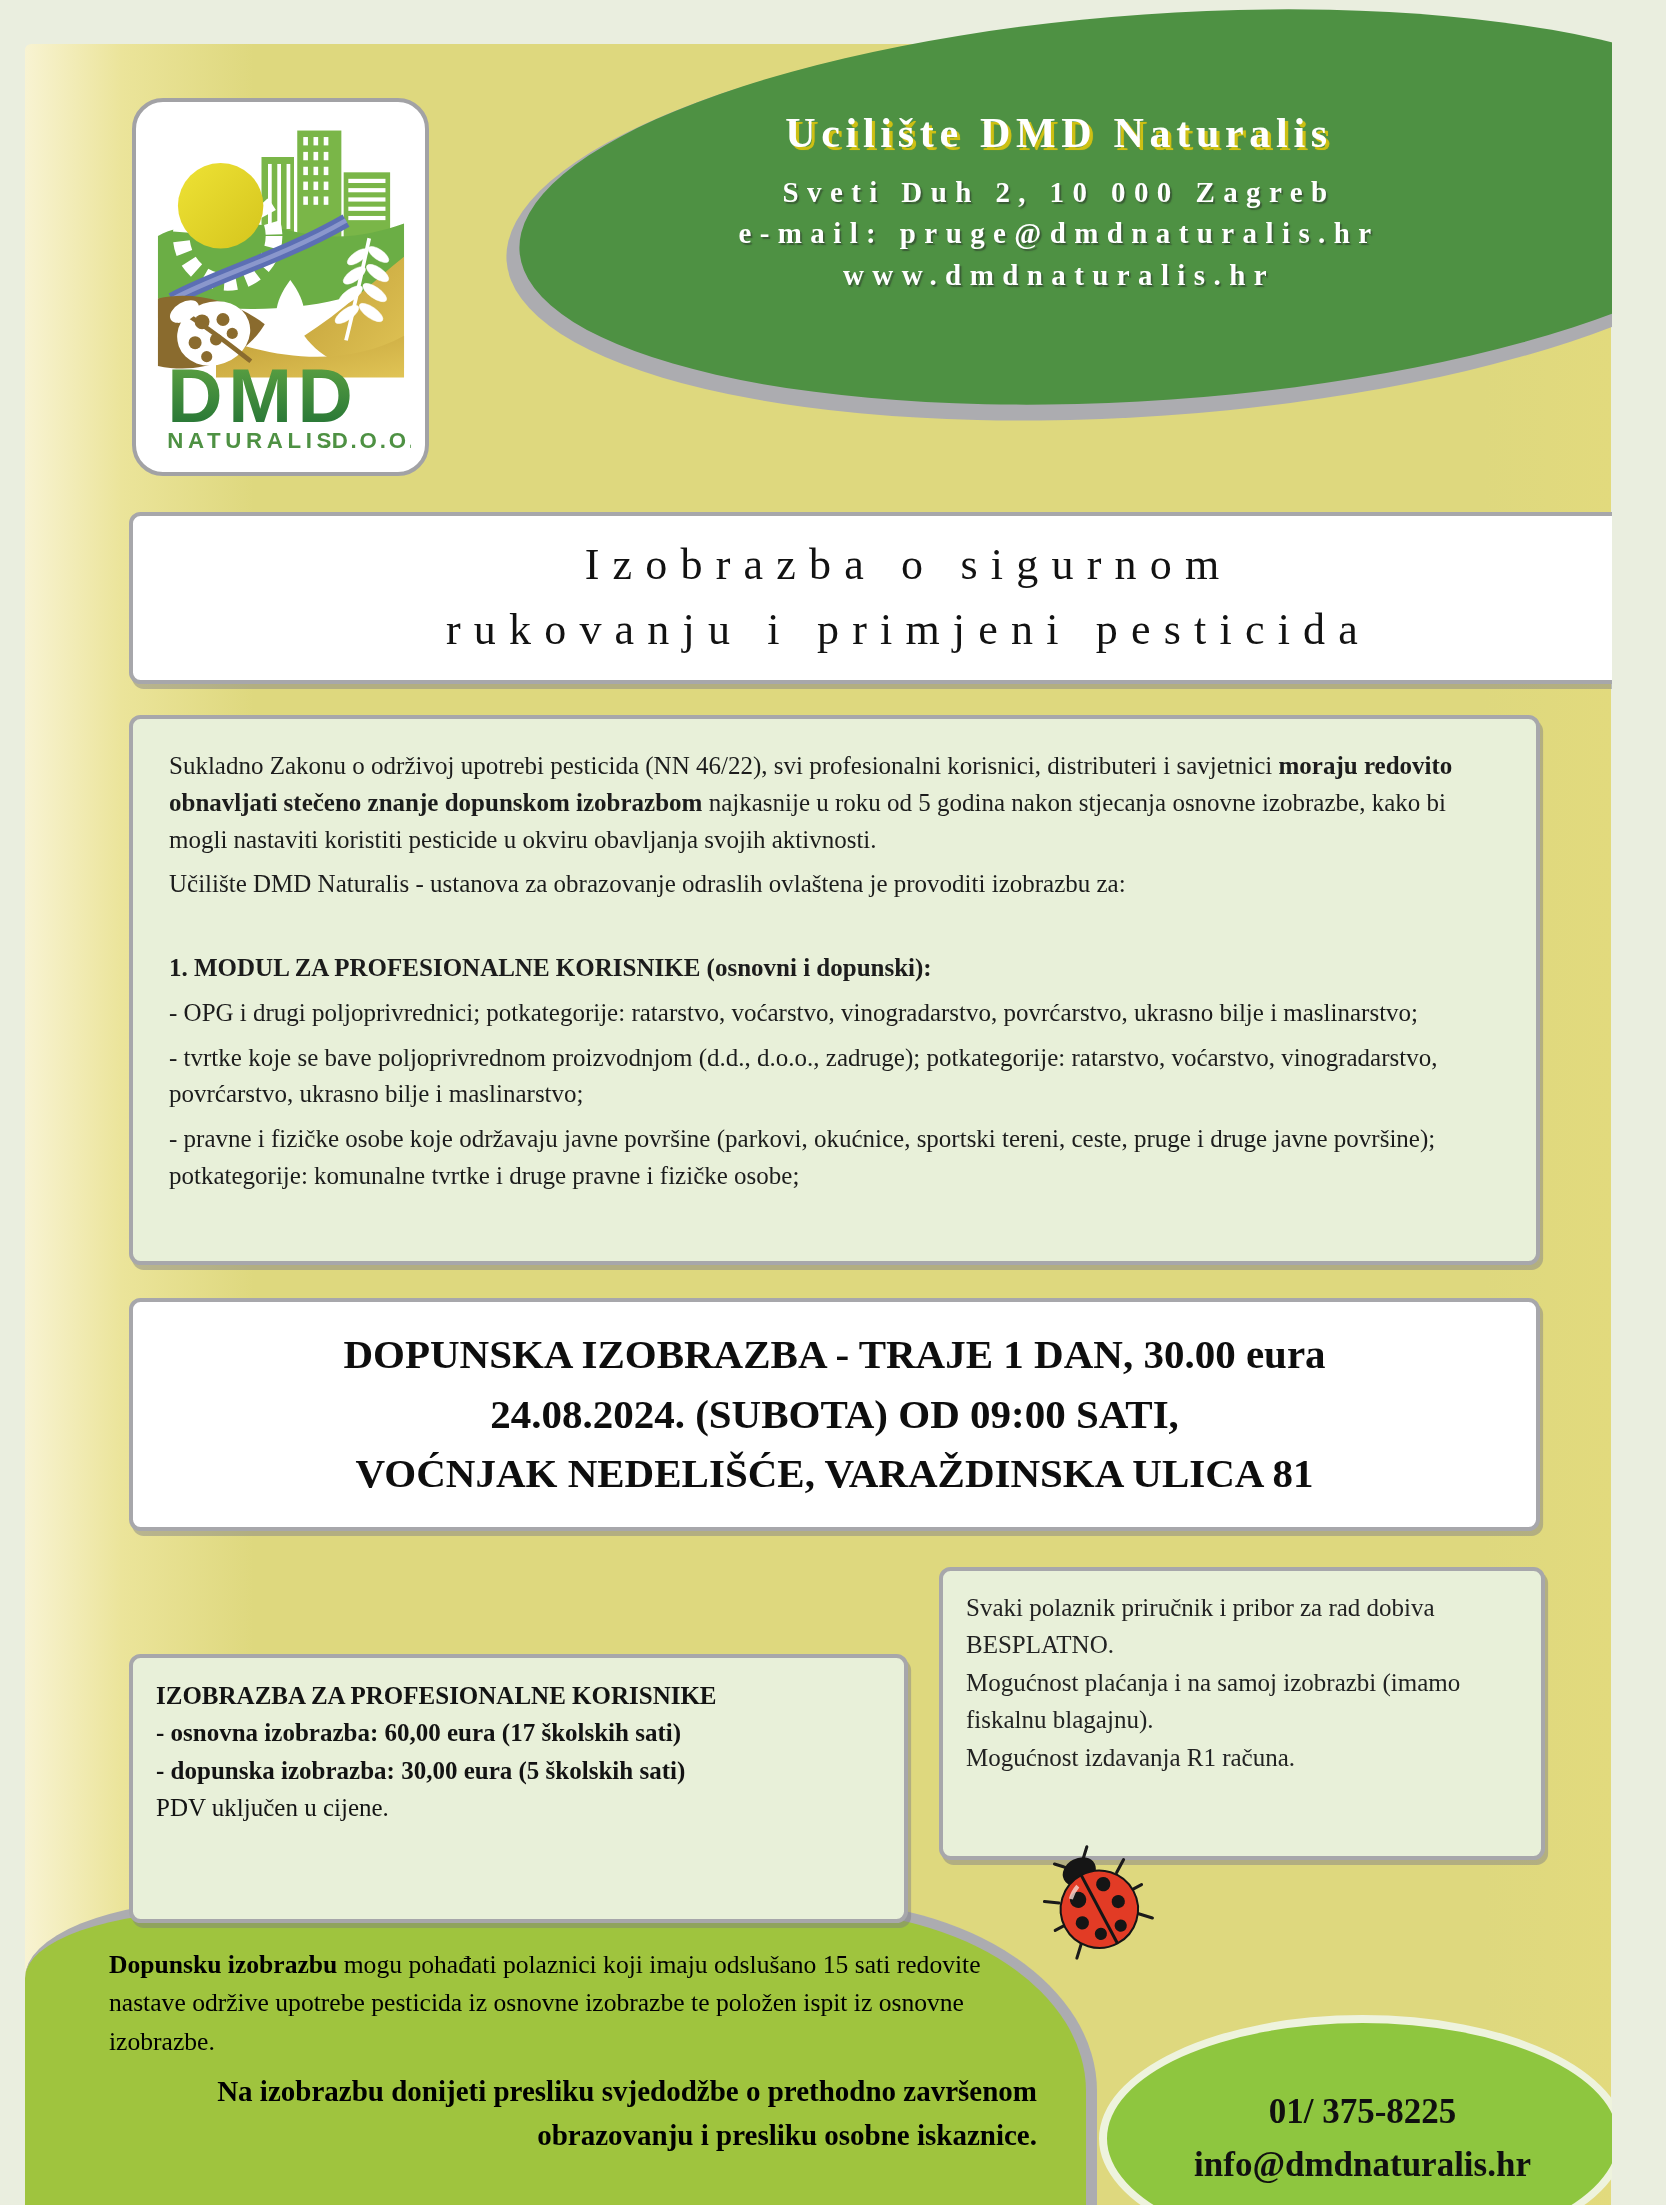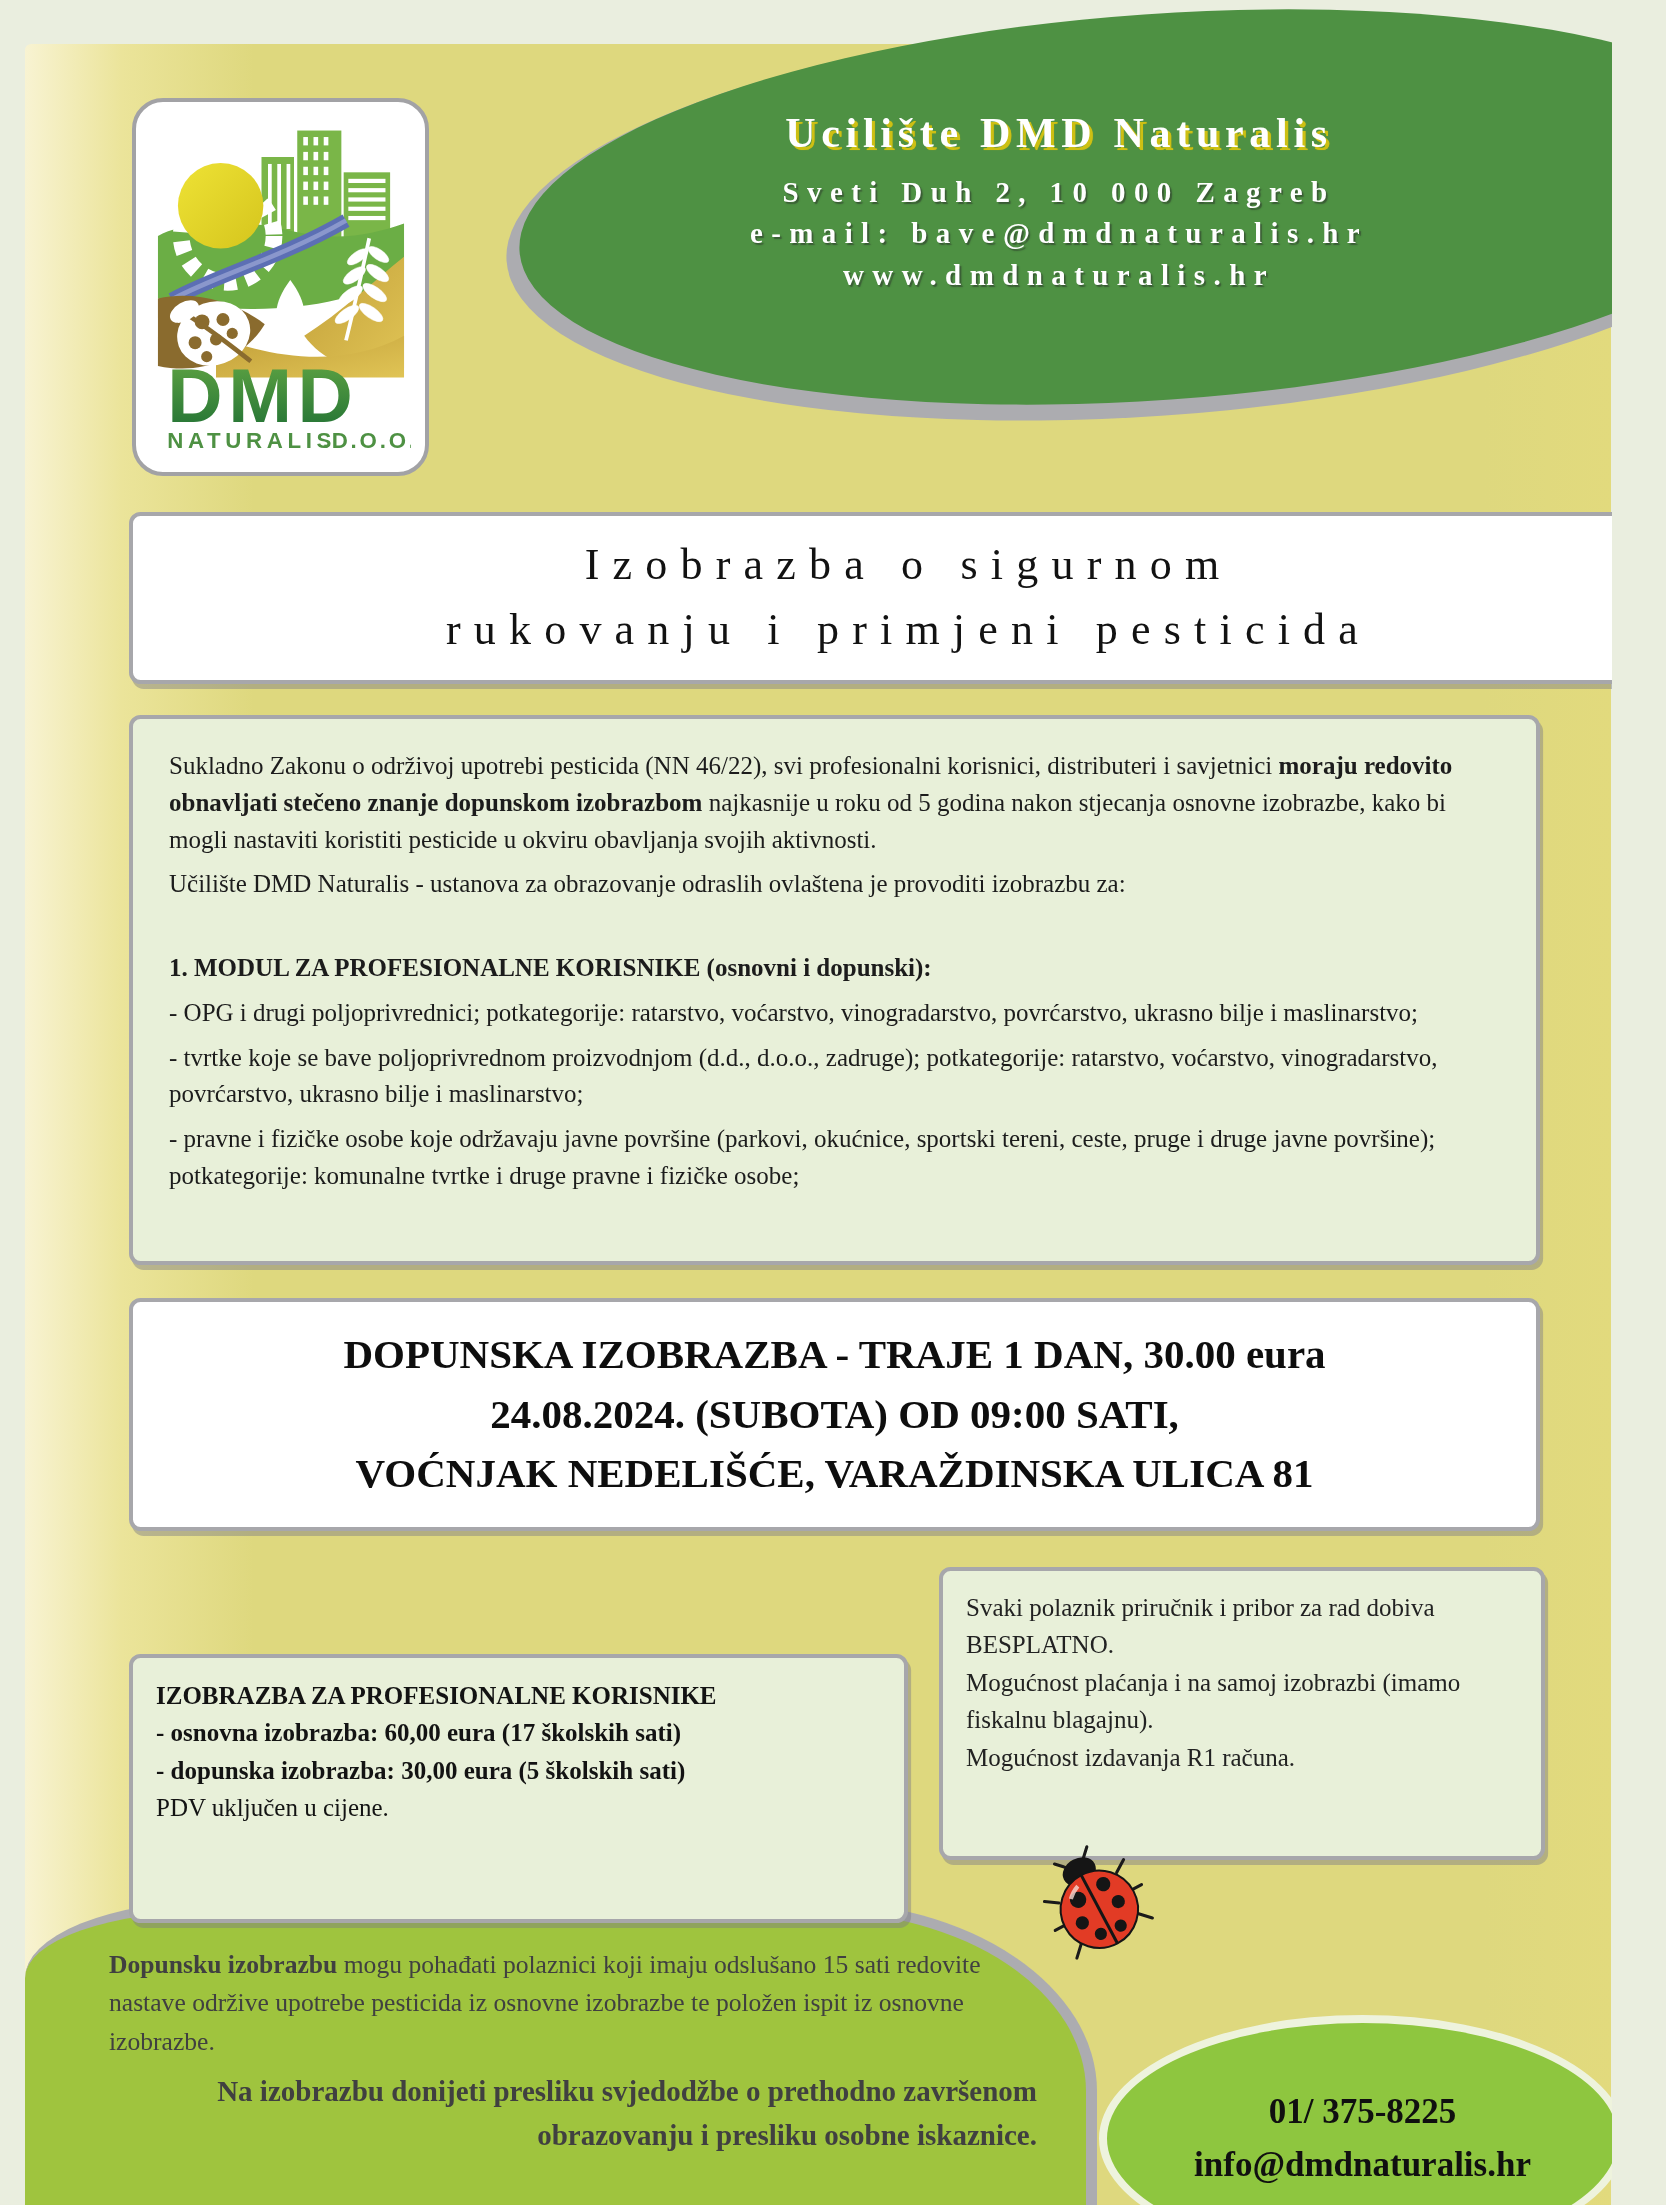--- a/index.html
+++ b/index.html
@@ -98,21 +98,21 @@
 
   
   .blob{
     position:absolute;left:25px;top:1901px;width:1072px;height:362px;
     background:#9FC43E;
     border-top:10.6px solid #ACACB0;border-right:11.5px solid #ACACB0;
     border-radius:190px 282px 71px 0 / 77px 190px 53px 0;
     z-index:2;box-sizing:border-box;
     padding:35px 49px 0 84px;
   }
-  .blob p{margin:0;color:#404040;font-family:Liberation Serif, serif;}
+  .blob p{margin:0;color:#000000;font-family:Liberation Serif, serif;}
   .blob .p1{font-size:25.6px;line-height:1.5;}
   .blob .p2{font-size:29px;line-height:1.5;font-weight:bold;text-align:right;margin-top:9px;}
 
   
   .ladybug{
     position:absolute;left:1044px;top:1847px;width:104px;height:112px;
     z-index:5;transform:rotate(-28deg);
   }
 
   
@@ -135,21 +135,21 @@
 
   <div class="oval-gray"></div>
   <div class="oval-green"></div>
 
   <div class="header-text">
     <div class="org-name-wrap">
       <span class="org-back">Ucilište DMD Naturalis</span>
       <span class="org-front">Ucilište DMD Naturalis</span>
     </div>
     <div class="hdr-line">Sveti Duh 2, 10 000 Zagreb</div>
-    <div class="hdr-line">e-mail: bave@dmdnaturalis.hr</div>
+    <div class="hdr-line">e-mail: pruge@dmdnaturalis.hr</div>
     <div class="hdr-line">www.dmdnaturalis.hr</div>
   </div>
 
   <div class="logo-box">
     <svg width="260" height="340" viewBox="0 0 560 730">
       <defs>
         <linearGradient id="dmdg" x1="0" y1="0" x2="0" y2="1">
           <stop offset="0" stop-color="#63A744"></stop>
             <stop offset="1" stop-color="#1E6F34"></stop>
         </linearGradient>

